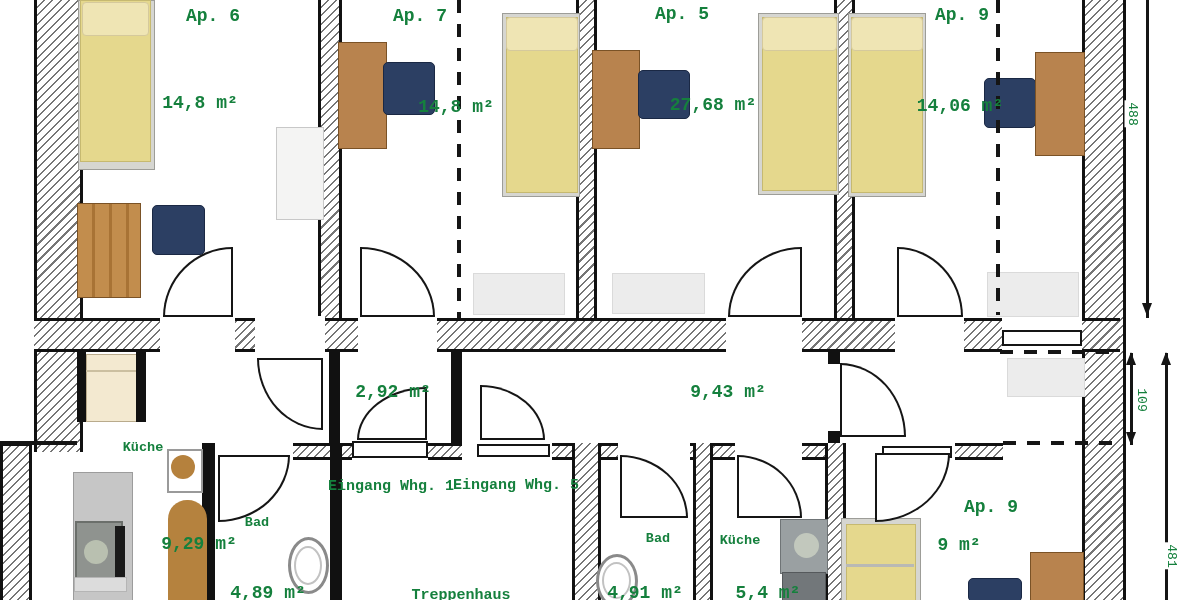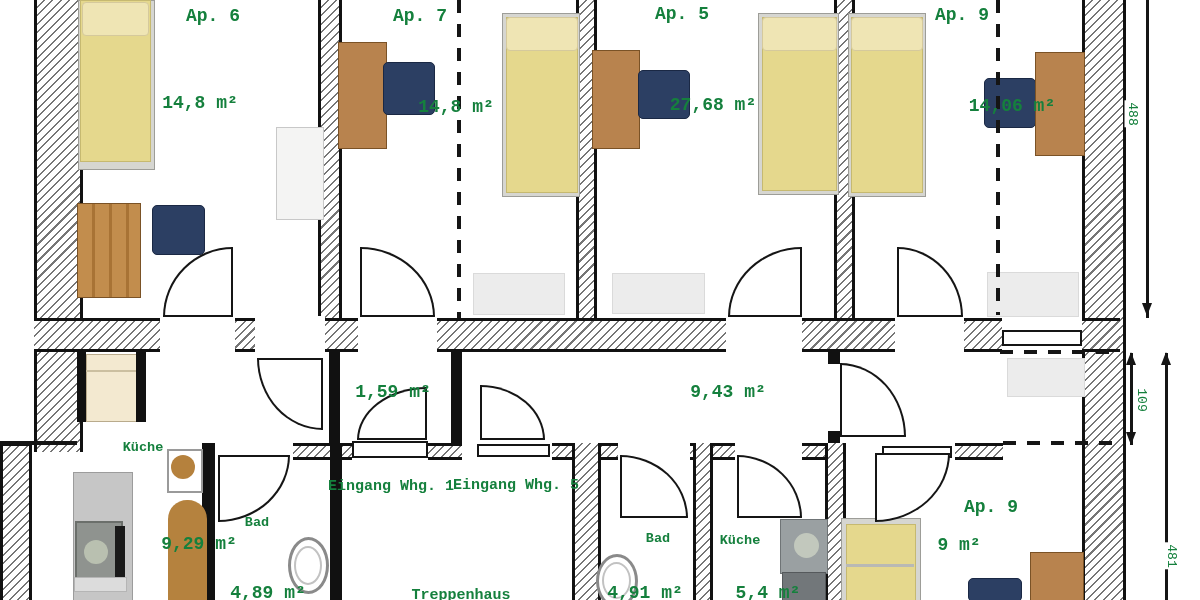--- a/index.html
+++ b/index.html
@@ -167,25 +167,25 @@
   <div class="a dline" style="left:1165px;top:353px;width:3px;height:247px"></div>
   <div class="a tri tup" style="left:1161px;top:352px"></div>
 
   <div class="lbl big" style="left:213px;top:16px">Ap. 6</div>
   <div class="lbl big" style="left:200px;top:103px">14,8 m²</div>
   <div class="lbl big" style="left:420px;top:16px">Ap. 7</div>
   <div class="lbl big" style="left:456px;top:107px">14,8 m²</div>
   <div class="lbl big" style="left:682px;top:14px">Ap. 5</div>
   <div class="lbl big" style="left:713px;top:105px">27,68 m²</div>
   <div class="lbl big" style="left:962px;top:15px">Ap. 9</div>
-  <div class="lbl big" style="left:1012px;top:106px">14,06 m²</div>
+  <div class="lbl big" style="left:960px;top:106px">14,06 m²</div>
   <div class="lbl big" style="left:991px;top:507px">Ap. 9</div>
   <div class="lbl big" style="left:959px;top:545px">9 m²</div>
 
-  <div class="lbl big" style="left:393px;top:392px">1,59 m²</div>
+  <div class="lbl big" style="left:393px;top:392px">2,92 m²</div>
   <div class="lbl big" style="left:728px;top:392px">9,43 m²</div>
 
   <div class="lbl sm" style="left:143px;top:447px">Küche</div>
   <div class="lbl big" style="left:199px;top:544px">9,29 m²</div>
   <div class="lbl sm" style="left:257px;top:522px">Bad</div>
   <div class="lbl big" style="left:268px;top:593px">4,89 m²</div>
 
   <div class="lbl med" style="left:391px;top:486px">Eingang Whg. 1</div>
   <div class="lbl med" style="left:516px;top:485px">Eingang Whg. 5</div>
   <div class="lbl med" style="left:461px;top:595px">Treppenhaus</div>

